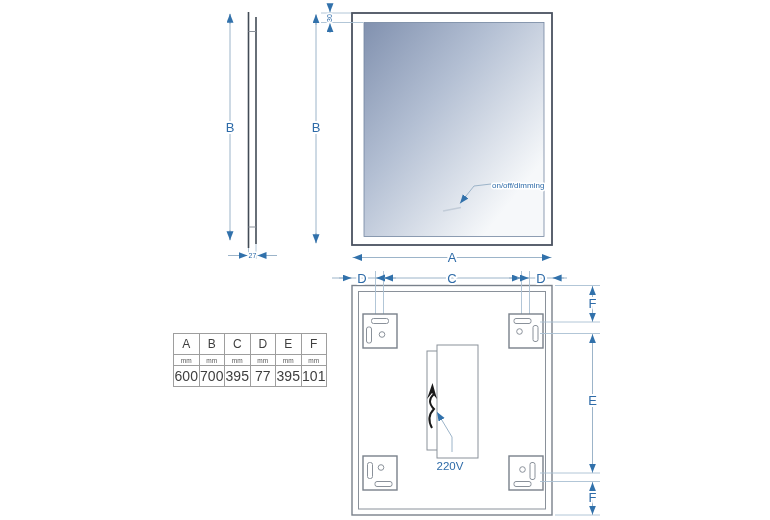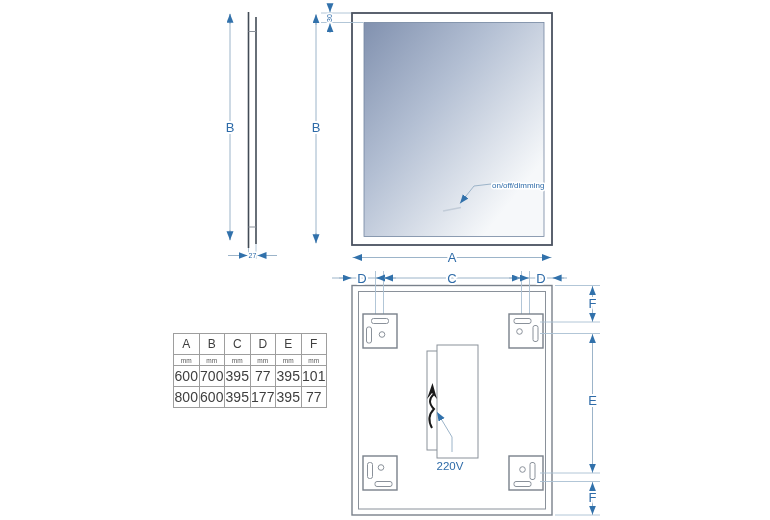--- a/index.html
+++ b/index.html
@@ -190,24 +190,16 @@
     <td>mm</td>
   </tr>
   <tr class="data">
     <td>600</td>
     <td>700</td>
     <td>395</td>
     <td>77</td>
     <td>395</td>
     <td>101</td>
   </tr>
-  <tr class="data">
-    <td>800</td>
-    <td>600</td>
-    <td>395</td>
-    <td>177</td>
-    <td>395</td>
-    <td>77</td>
-  </tr>
   </tbody>
 </table>
 
 </div>
 
 </body></html>

